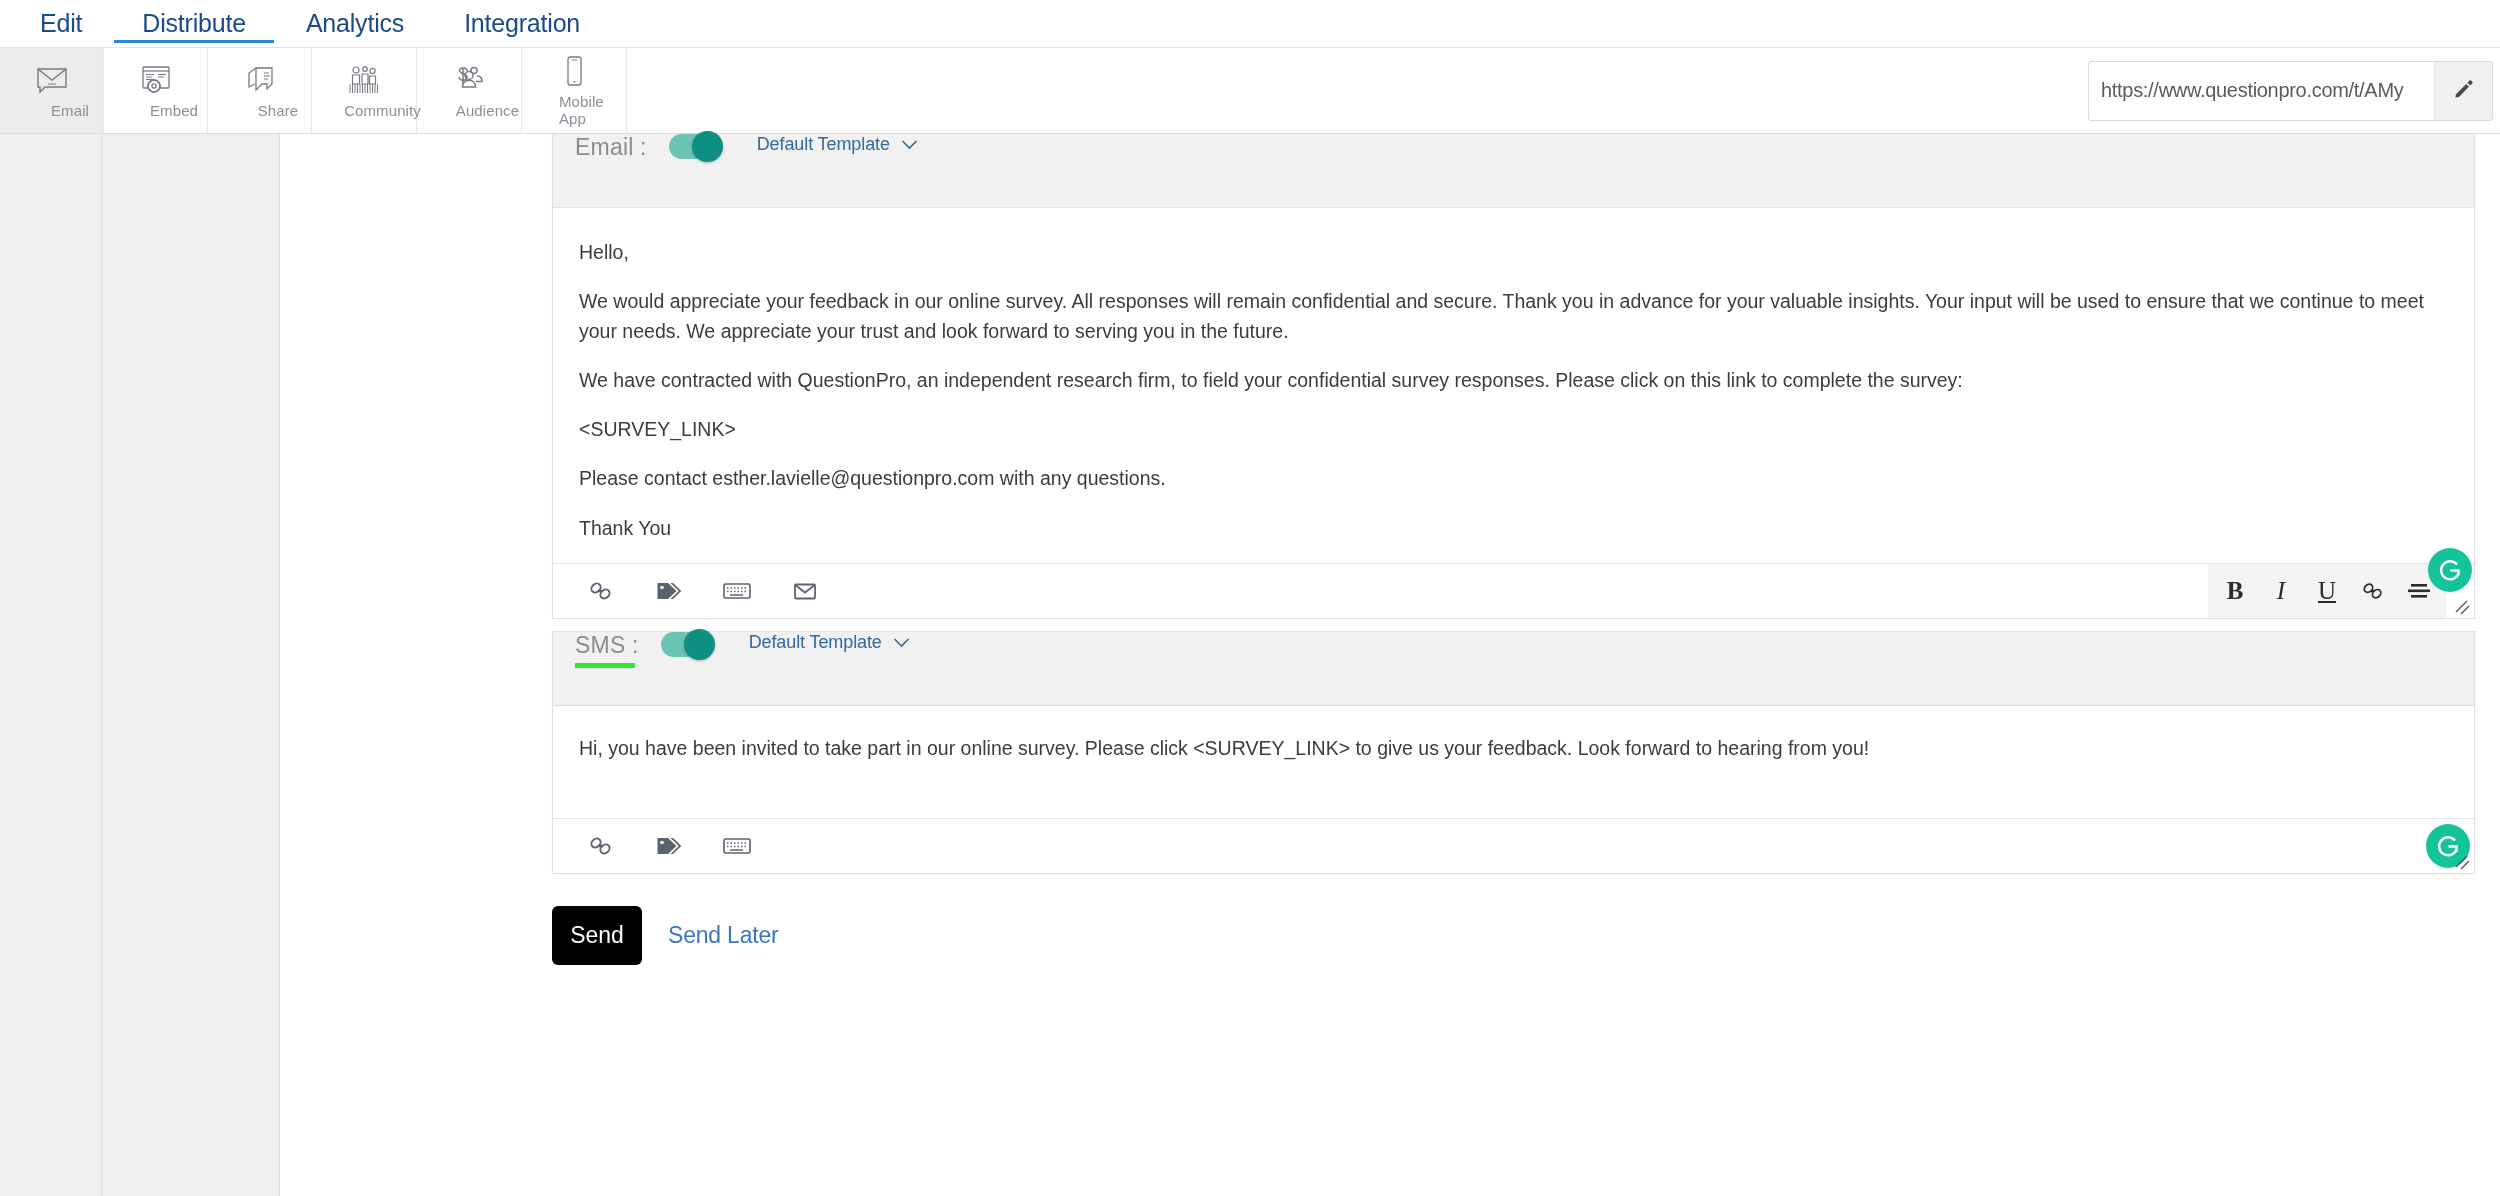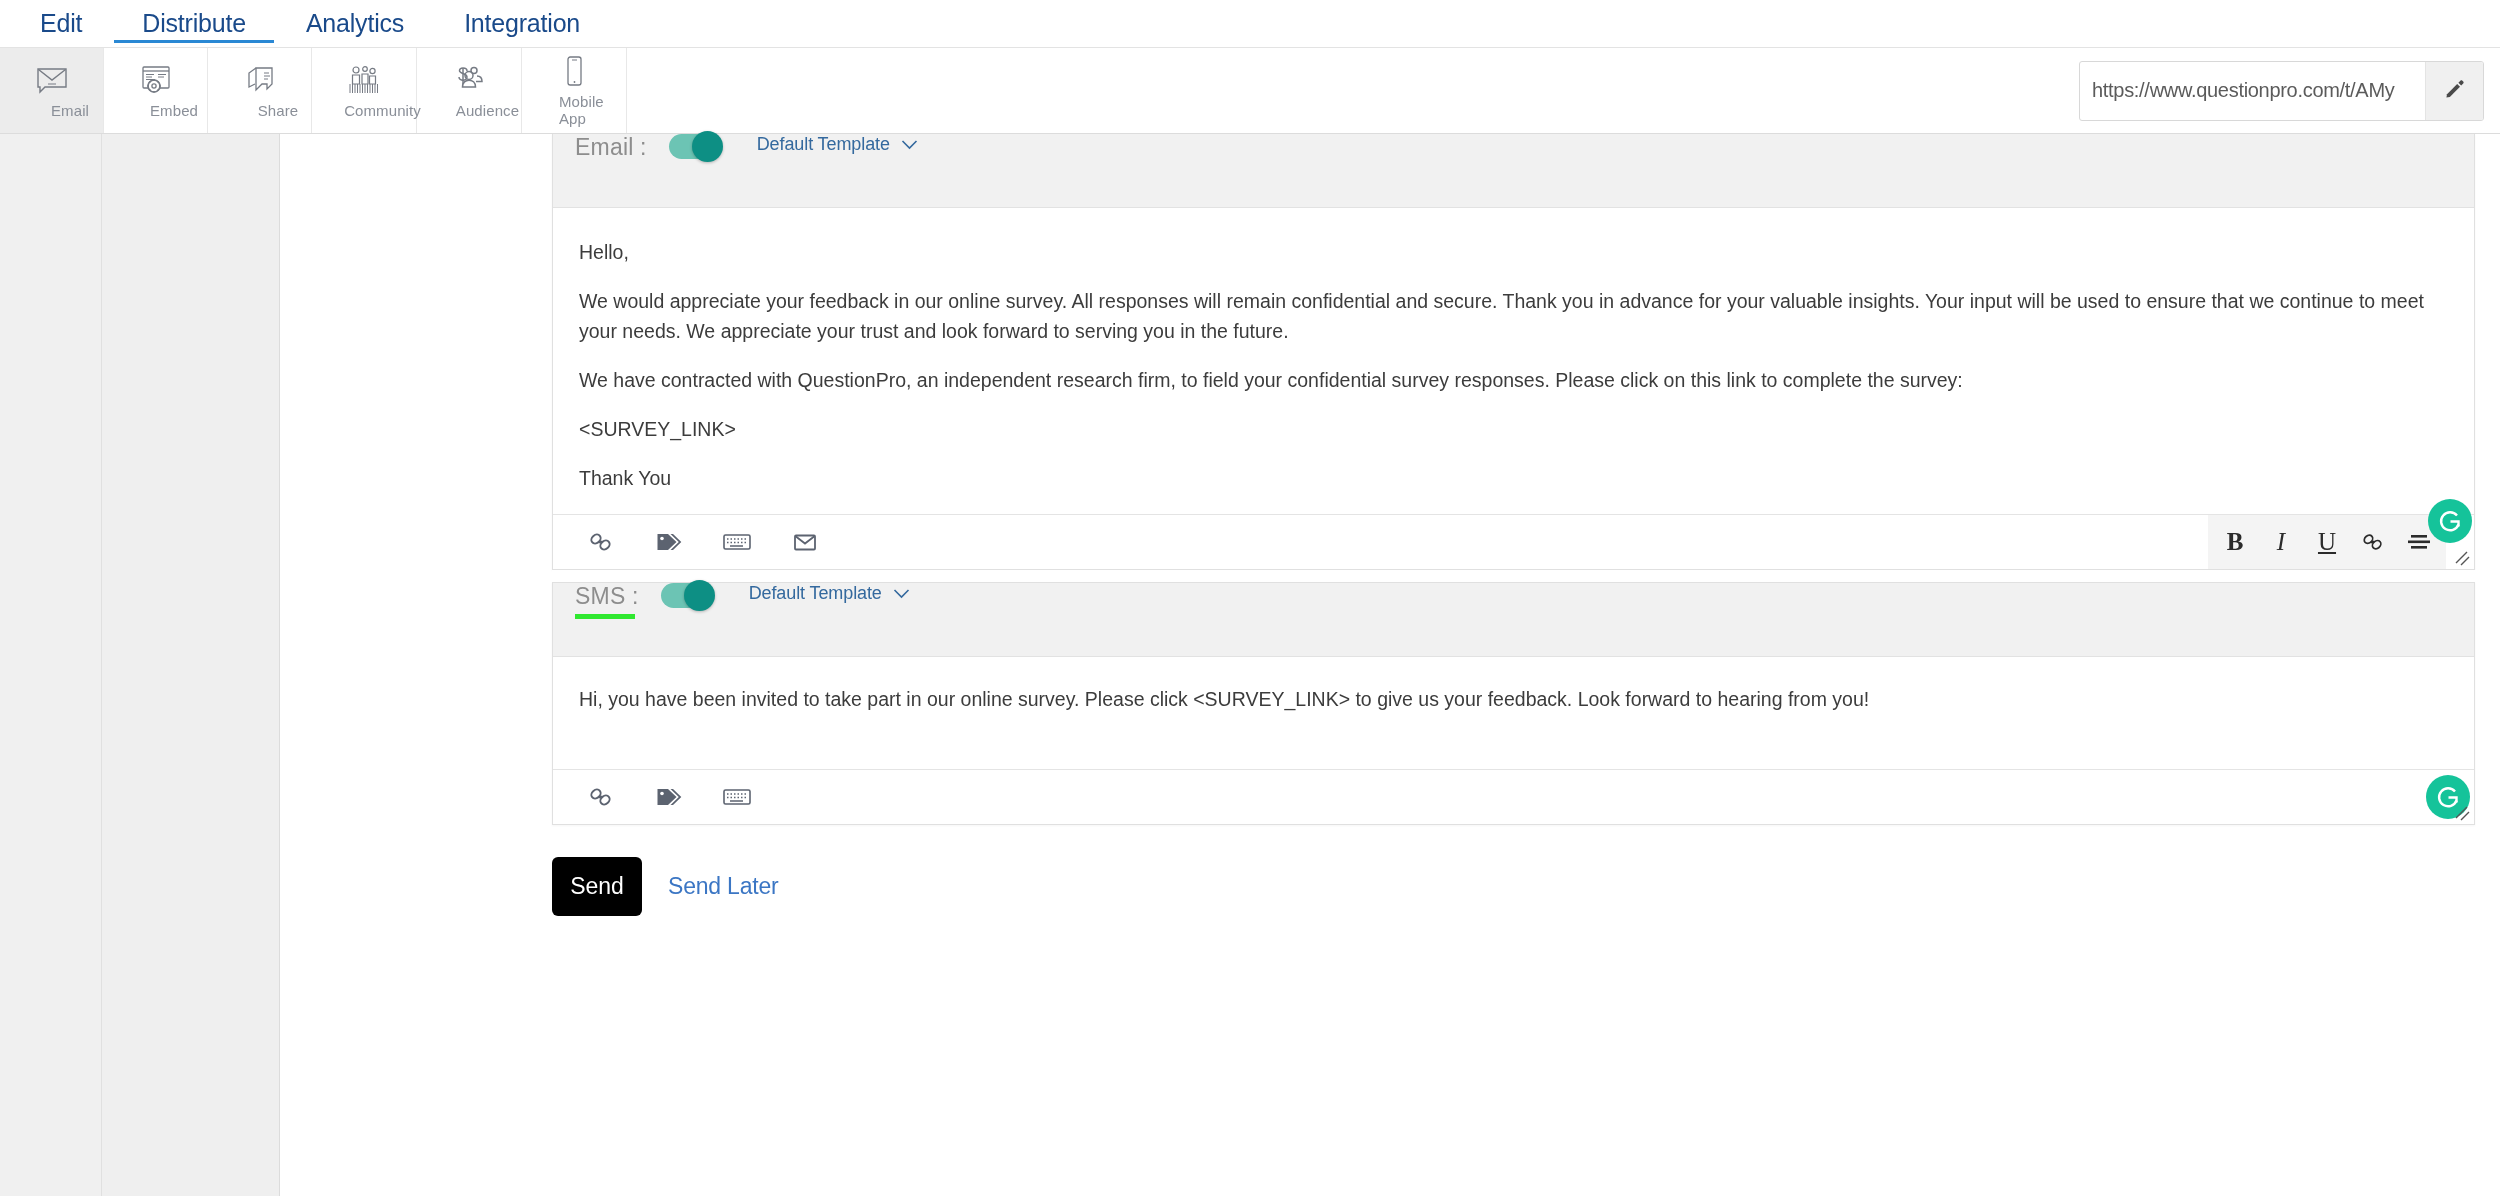--- a/index.html
+++ b/index.html
@@ -57,21 +57,21 @@
   .channel.active { background: #ececec; }
   .channel .ico { height: 34px; display: flex; align-items: center; justify-content: center; }
   .channel .lbl { font-size: 15px; color: #8a8f98; letter-spacing: .1px; margin-left: 37px; }
   .ch-wide { width: 104px; }
   .ch-community { width: 105px; }
   .ch-audience { width: 105px; }
   .ch-mobile { width: 105px; }
 
   .urlbox {
     position: absolute;
-    right: 16px;
+    right: 7px;
     top: 50%;
     transform: translateY(-50%);
     height: 60px;
     width: 405px;
     display: flex;
     align-items: stretch;
     border: 1px solid #d8d8d8;
     border-radius: 3px;
     background: #ffffff;
     overflow: hidden;
@@ -396,20 +396,21 @@
             </svg>
           </span>
         </span>
       </div>
 
       <div class="editor-body email-body">
         <p>Hello,</p>
         <p>We would appreciate your feedback in our online survey.  All responses will remain confidential and secure.  Thank you in advance for your valuable insights.  Your input will be used to ensure that we continue to meet your needs. We appreciate your trust and look forward to serving you in the future.</p>
         <p>We have contracted with QuestionPro, an independent research firm, to field your confidential survey responses.  Please click on this link to complete the survey:</p>
         <p>&lt;SURVEY_LINK&gt;</p>
+        <p>Please contact esther.lavielle@questionpro.com with any questions.</p>
         <p>Thank You</p>
       </div>
 
       <div class="editor-toolbar">
         <div class="tool-icons">
           <span class="tool-btn">
             <svg width="26" height="22" viewBox="0 0 26 22" fill="none" stroke="#5c6370" stroke-width="2">
               <ellipse cx="8" cy="8" rx="5" ry="4" transform="rotate(-40 8 8)"></ellipse>
               <ellipse cx="17" cy="14" rx="5" ry="4" transform="rotate(-40 17 14)"></ellipse>
               <path d="M10.5 11.5 L14.5 10.5" stroke-width="2.2"></path>

